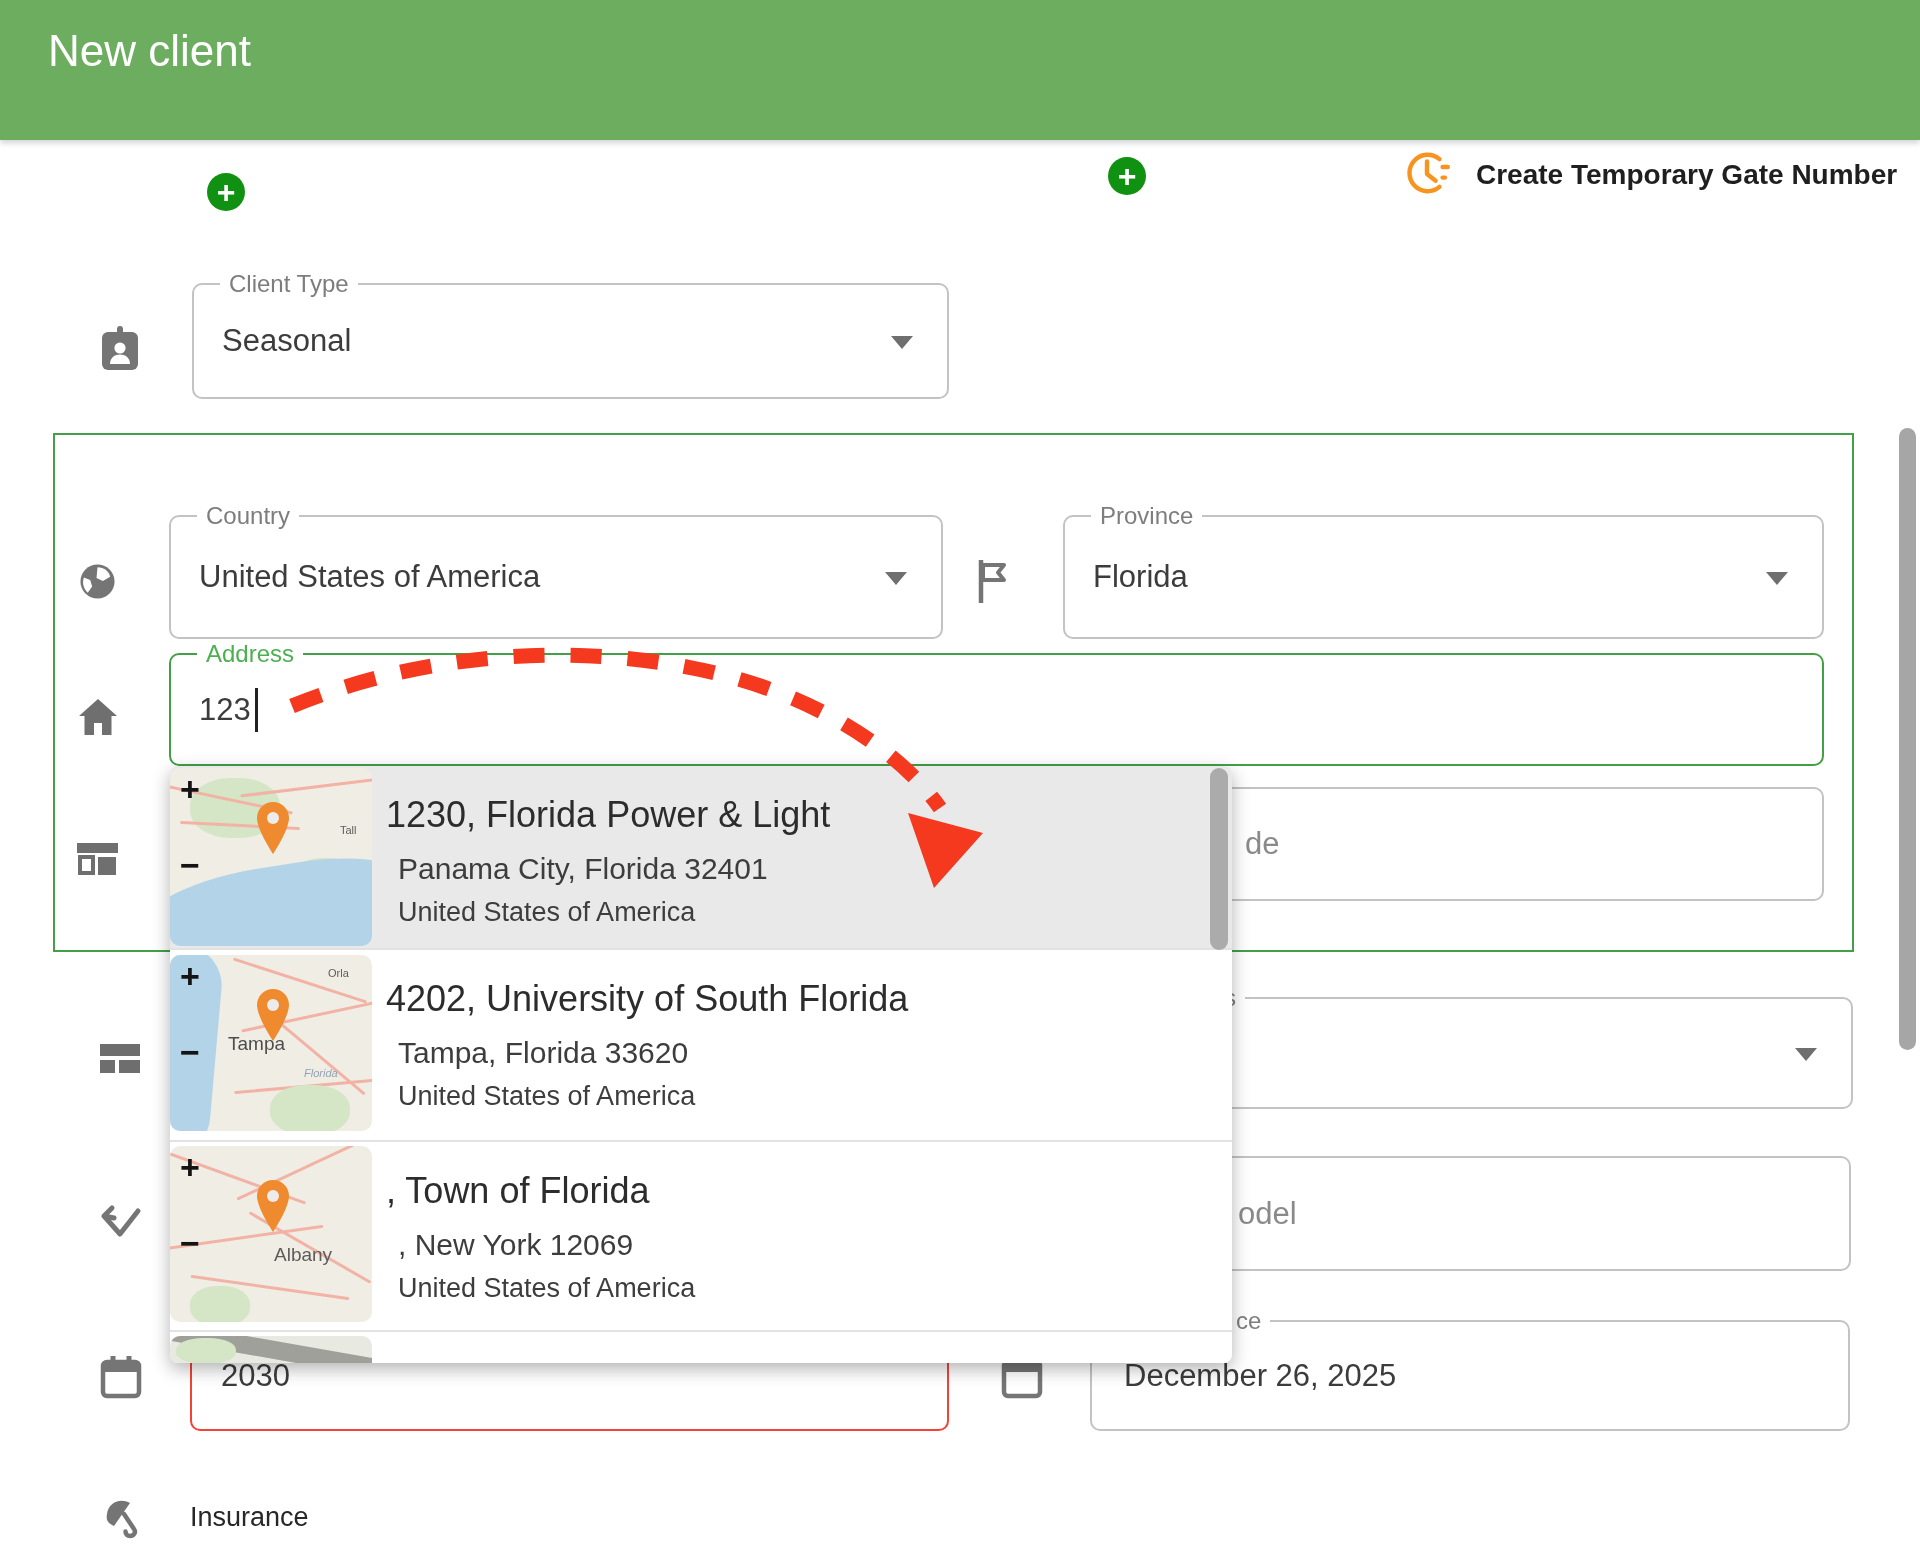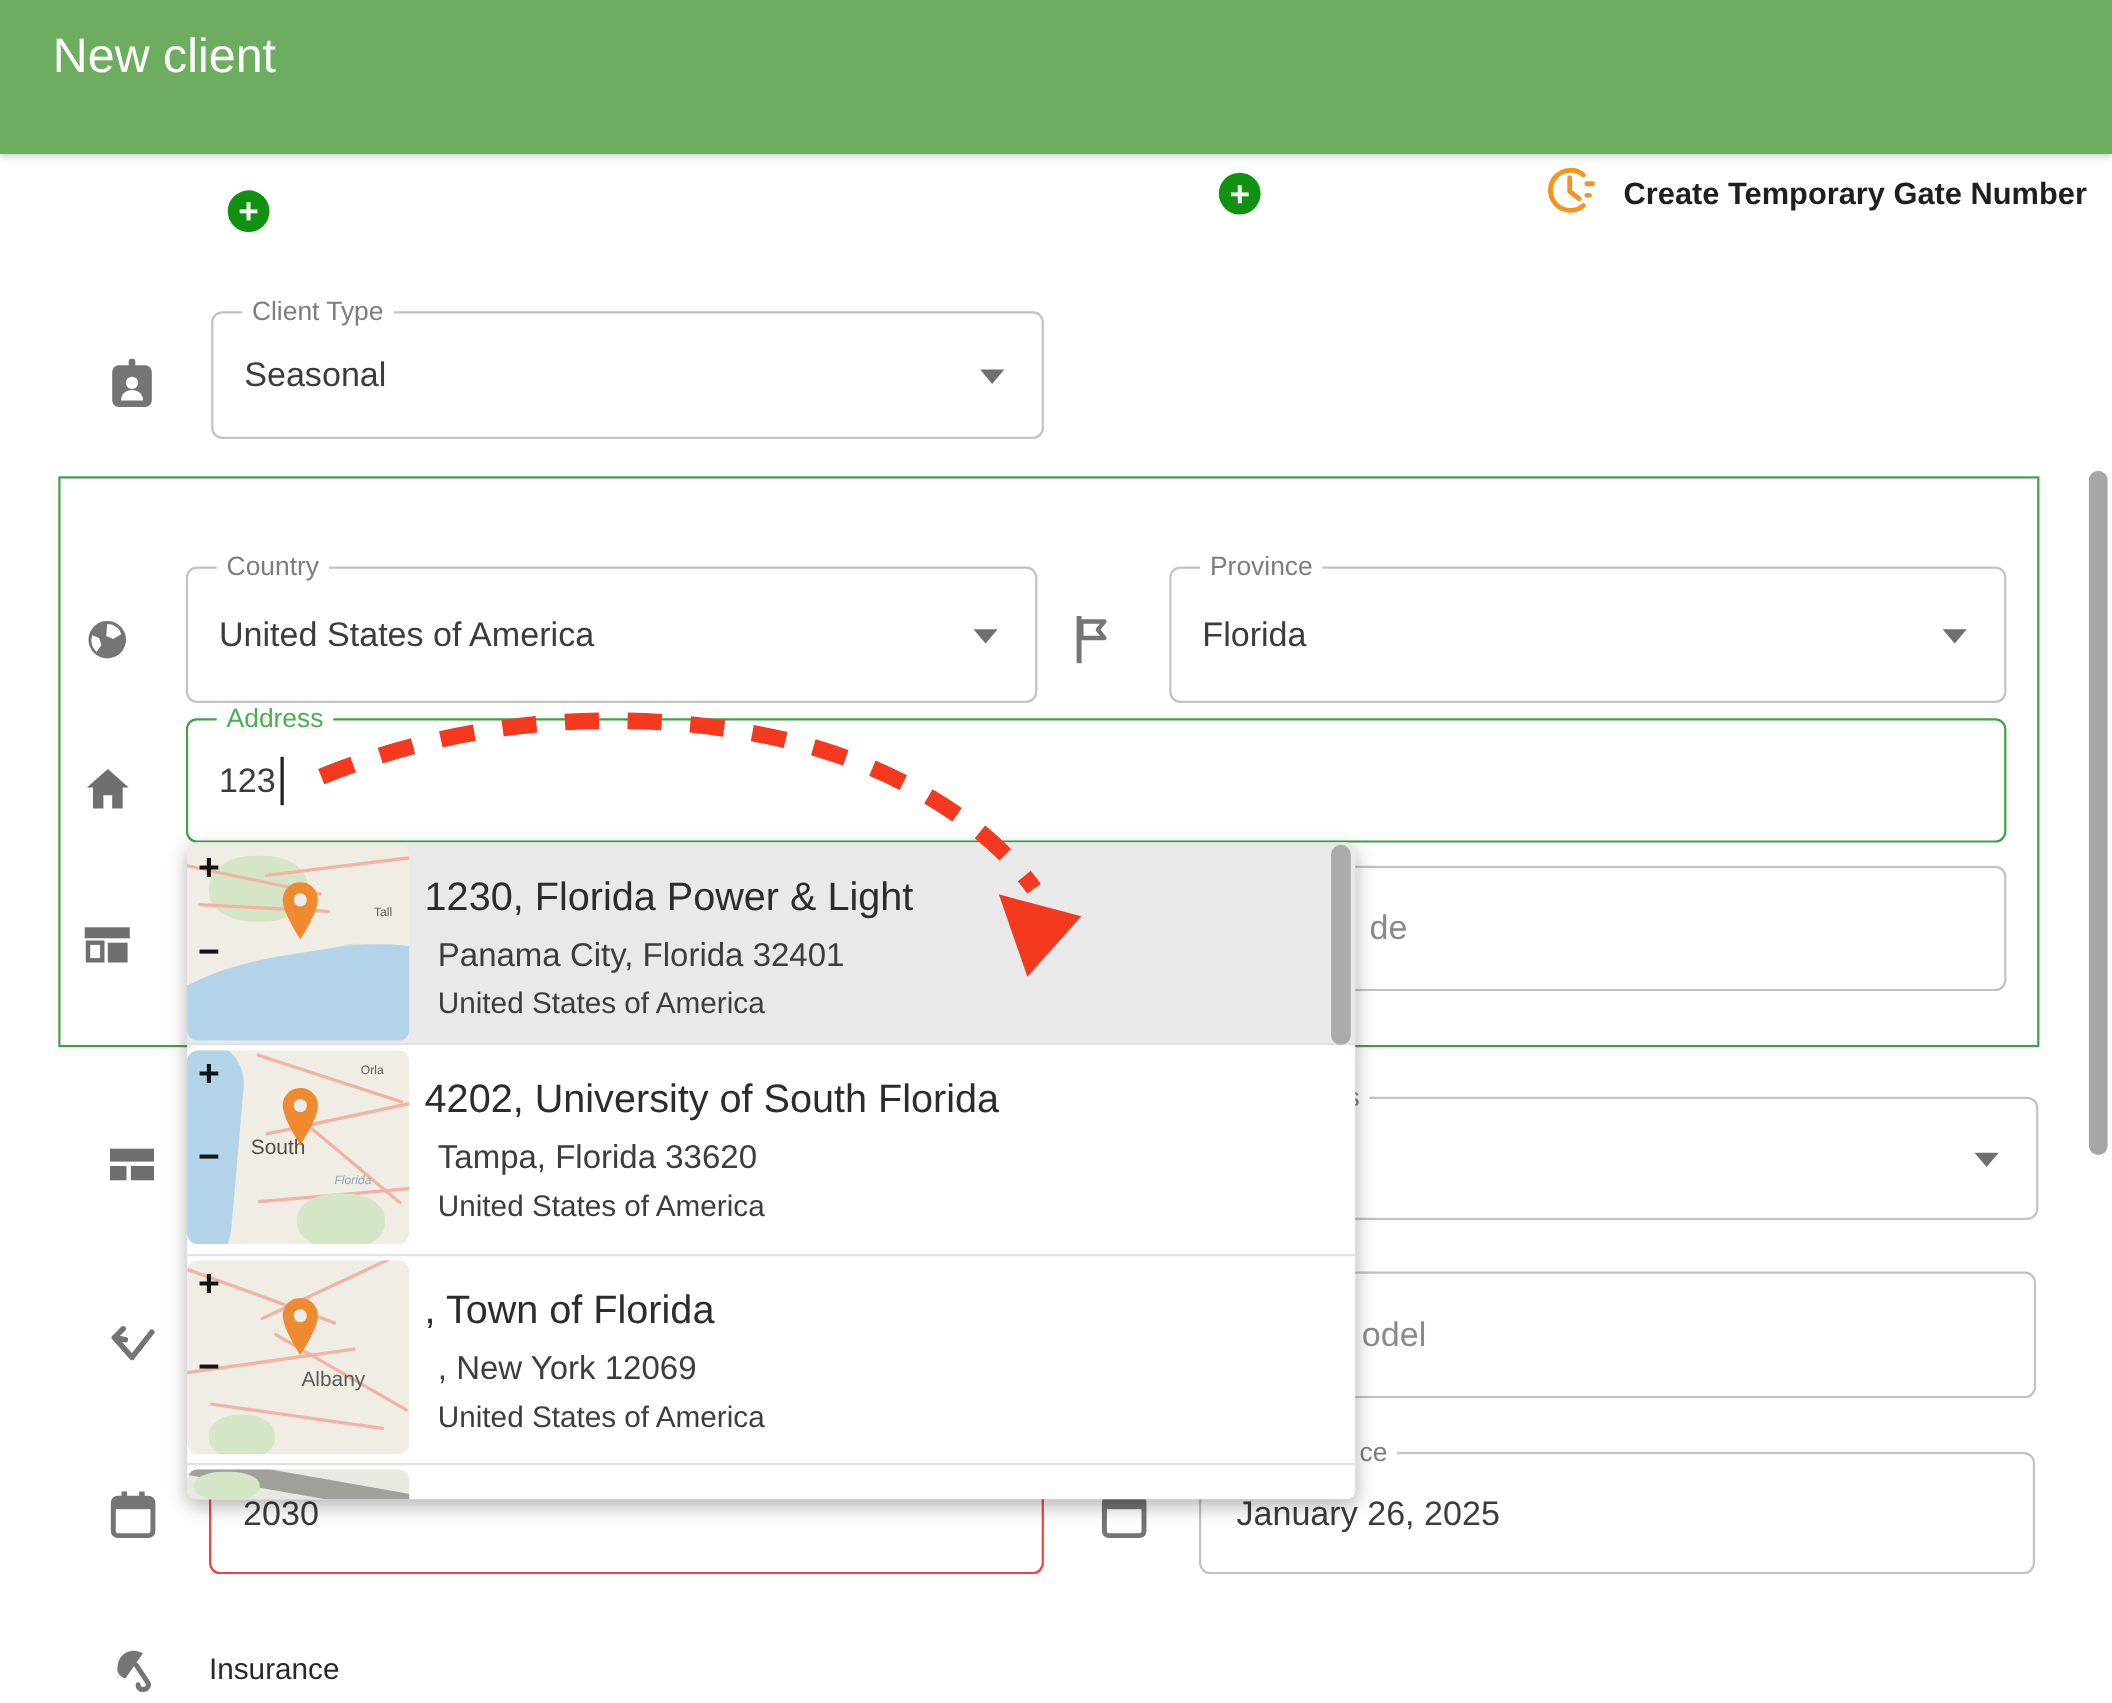--- a/index.html
+++ b/index.html
@@ -193,21 +193,21 @@
   <div class="field" style="left:1063px;top:1156px;width:784px;height:111px;">
     <span class="fvalue placeholder" style="left:173px;">odel</span>
   </div>
 
   <div class="field red" style="left:190px;top:1320px;width:755px;height:107px;">
     <span class="fvalue" style="left:29px;">2030</span>
   </div>
 
   <div class="field" style="left:1090px;top:1320px;width:756px;height:107px;">
     <span class="flabel" style="left:135px;">ce</span>
-    <span class="fvalue" style="left:32px;">January 26, 2025</span>
+    <span class="fvalue" style="left:32px;">December 26, 2025</span>
   </div>
 
   <div class="insurance-lbl">Insurance</div>
 
   <div class="panel">
 
     <div class="srow sel" style="top:0;height:182px;">
       <div class="map" style="top:2px;height:178px;">
         <div class="green-patch" style="left:20px;top:10px;width:90px;height:60px;"></div>
         <div class="green-patch" style="left:120px;top:90px;width:70px;height:50px;"></div>
@@ -231,21 +231,21 @@
 
     <div class="srow" style="top:184px;height:190px;">
       <div class="map" style="top:5px;height:176px;">
         <div class="water" style="left:-34px;top:-10px;width:80px;height:210px;transform:rotate(5deg);border-radius:0 40px 40px 0;"></div>
         <div class="road" style="left:60px;top:24px;width:140px;transform:rotate(18deg);"></div>
         <div class="road" style="left:70px;top:60px;width:140px;transform:rotate(-12deg);"></div>
         <div class="road" style="left:80px;top:96px;width:130px;transform:rotate(40deg);"></div>
         <div class="road" style="left:64px;top:130px;width:140px;transform:rotate(-5deg);"></div>
         <div class="green-patch" style="left:100px;top:130px;width:80px;height:50px;"></div>
         <span class="mlabel" style="left:158px;top:12px;">Orla</span>
-        <span class="mlabel" style="left:58px;top:78px;font-size:19px;color:#4d4d4d;">South</span>
+        <span class="mlabel" style="left:58px;top:78px;font-size:19px;color:#4d4d4d;">Tampa</span>
         <span class="mlabel" style="left:134px;top:112px;font-style:italic;color:#93a1b4;">Florida</span>
         <span class="mzoom" style="top:6px;">+</span>
         <span class="mzoom" style="top:82px;">−</span>
         <svg class="pin" style="left:86px;top:34px;" viewBox="0 0 34 52">
           <path d="M17 0 C8 0 1 7 1 16 C1 28 17 52 17 52 C17 52 33 28 33 16 C33 7 26 0 17 0 Z" fill="#EF8A2F"></path>
           <circle cx="17" cy="16" r="6" fill="#ececec"></circle>
         </svg>
       </div>
       <span class="stitle">4202, University of South Florida</span>
       <span class="sline2">Tampa, Florida  33620</span>

